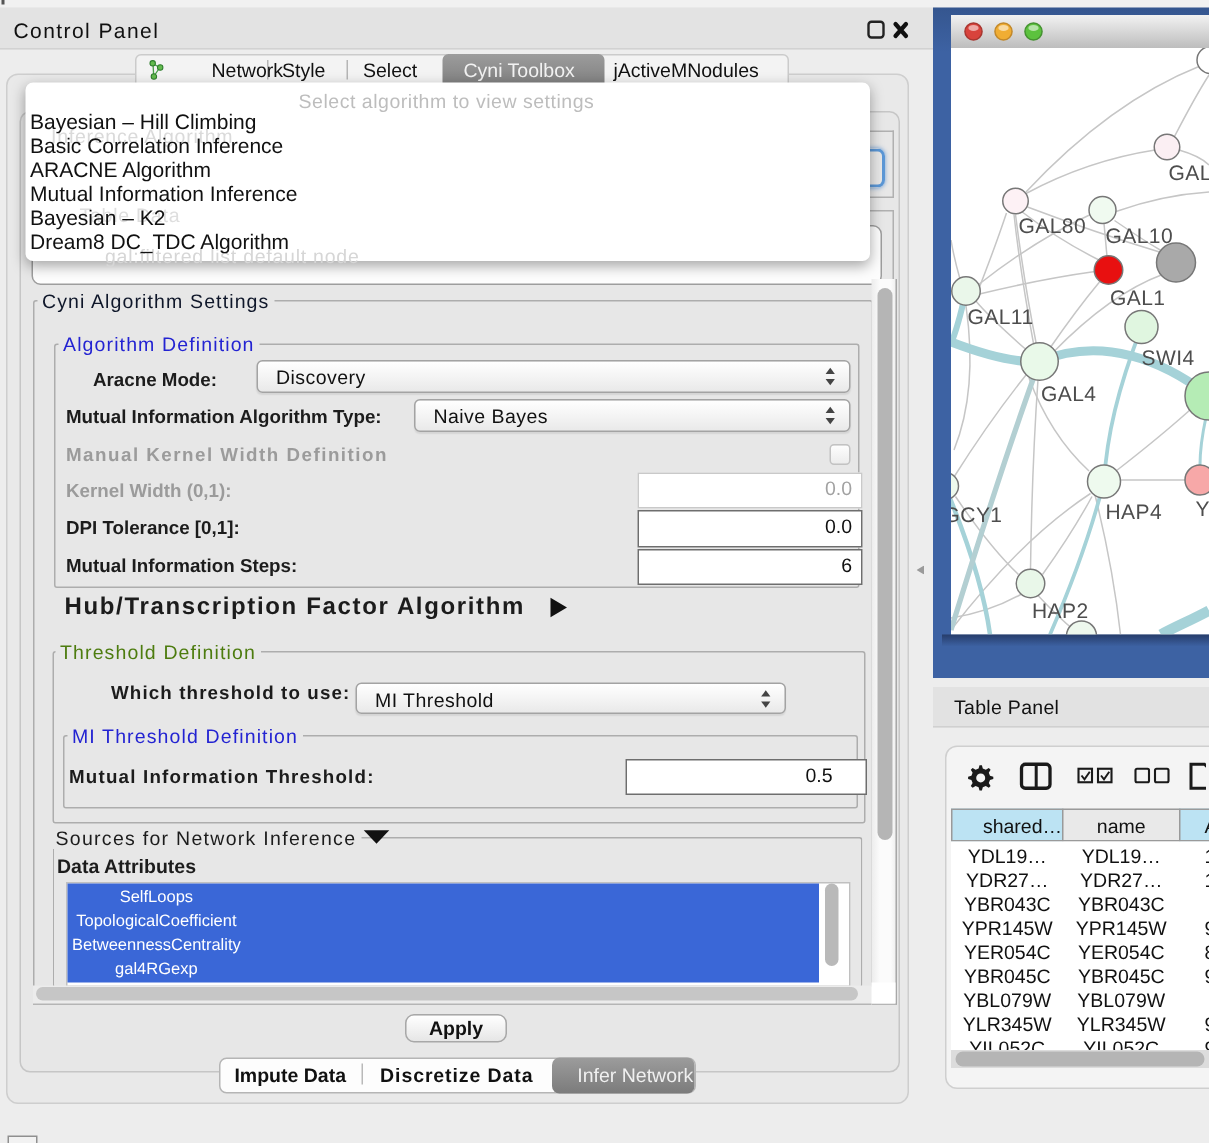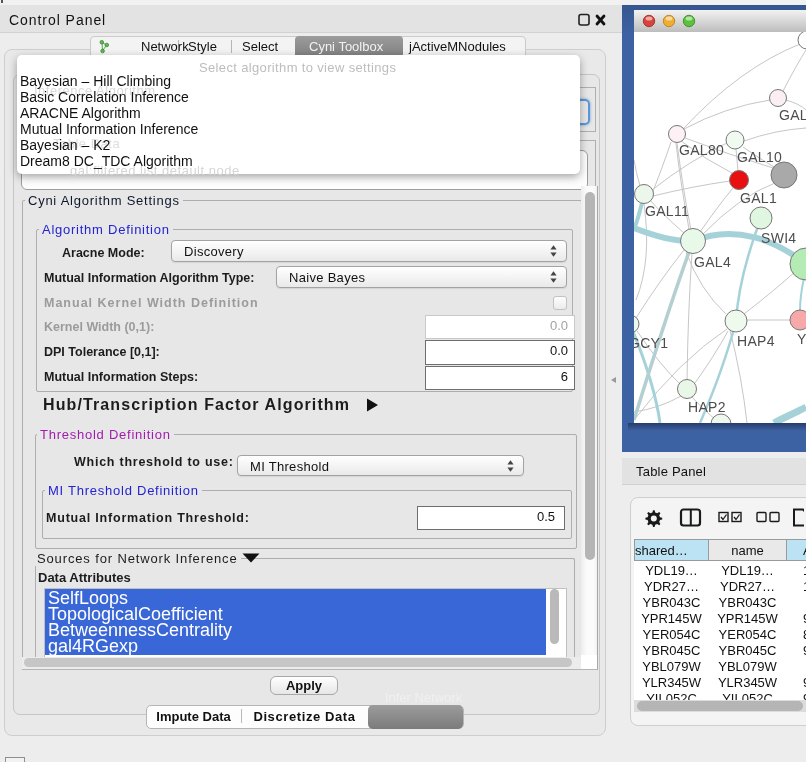--- a/index.html
+++ b/index.html
@@ -93,64 +93,64 @@
 
 <div class="lbl abs" style="left:44px;top:370px;">Mutual Information Steps:</div>
 <div class="field" style="left:425px;top:366px;width:142px;height:20px;border:1px solid #6e6e6e;text-align:right;padding:2px 6px 0 0;">6</div>
 
 <div class="lbl abs" style="left:43px;top:396px;font-size:16px;letter-spacing:1.1px;">Hub/Transcription Factor Algorithm</div>
 <svg class="abs" style="left:364px;top:397px;" width="16" height="16" viewBox="0 0 16 16">
     <path d="M3 1.5 L14 8 L3 14.5 Z" fill="#111"></path>
   </svg>
 
 <div class="gbox" style="left:35px;top:434px;width:540px;height:113px;"></div>
-<div class="gtitle" style="left:37px;top:427px;background:#e7e7e7;color:#a21caf;">Threshold Definition</div>
+<div class="gtitle" style="left:37px;top:427px;background:#e7e7e7;color:#4d7c0f;">Threshold Definition</div>
 
 <div class="lbl abs" style="left:74px;top:455px;letter-spacing:0.75px;">Which threshold to use:</div>
 <div class="combo" style="left:237px;top:455px;width:285px;height:19px;">
  <span class="ct">MI Threshold</span>
  <svg class="updn" viewBox="0 0 9 16">
       <path d="M4.5 2.2 L7.6 6.4 L1.4 6.4 Z" fill="#444"></path>
       <path d="M4.5 13.8 L7.6 9.6 L1.4 9.6 Z" fill="#444"></path>
     </svg>
 </div>
 
 <div class="gbox" style="left:42px;top:490px;width:528px;height:47px;"></div>
 <div class="gtitle" style="left:45px;top:483px;background:#e7e7e7;color:#2323d2;">MI Threshold Definition</div>
 
 <div class="lbl abs" style="left:46px;top:511px;letter-spacing:0.8px;">Mutual Information Threshold:</div>
-<div class="field" style="left:417px;top:506px;width:137px;height:20px;border:1px solid #6e6e6e;text-align:right;padding:2px 9px 0 0;">0.5</div>
+<div class="field" style="left:417px;top:506px;width:137px;height:20px;border:1px solid #6e6e6e;text-align:right;padding:2px 22px 0 0;">0.5</div>
 
 <div class="gbox" style="left:35px;top:558px;width:538px;height:99px;border-bottom:none;"></div>
 <div class="gtitle" style="left:34px;top:551px;letter-spacing:0.86px;background:#e7e7e7;color:#1c1c1c;font-weight:normal;">Sources for Network Inference</div>
 <svg class="abs" style="left:242px;top:553px;" width="18" height="10" viewBox="0 0 18 10">
     <path d="M0.5 0.5 L17.5 0.5 L9 9.5 Z" fill="#111"></path>
   </svg>
 <div class="lbl abs" style="left:38px;top:570px;font-size:13px;">Data Attributes</div>
 
 <div class="abs" style="left:44px;top:588px;width:521px;height:68px;background:#fff;border:1px solid #c0c0c0;"></div>
 <div class="abs" style="left:45px;top:589px;width:501px;height:66px;background:#3a67d7;"></div>
-<div class="abs" style="left:48px;top:590px;font-size:18px;color:#fff;line-height:16px;">SelfLoops<br>TopologicalCoefficient<br>BetweennessCentrality<br>gal4RGexp</div>
+<div class="abs" style="left:48px;top:590px;font-size:11px;color:#fff;line-height:16px;text-align:center;">SelfLoops<br>TopologicalCoefficient<br>BetweennessCentrality<br>gal4RGexp</div>
 <div class="abs" style="left:550px;top:589px;width:9px;height:55px;background:#b9b9b9;border-radius:5px;"></div>
 
 <div class="abs" style="left:581px;top:186px;width:16px;height:483px;background:linear-gradient(90deg,#ececec,#fbfbfb 35%,#fbfbfb 80%,#f0f0f0);border-right:1px solid #a8a8a8;border-bottom:1px solid #b5b5b5;"></div>
 <div class="abs" style="left:585px;top:192px;width:10px;height:368px;background:#b5b5b5;border-radius:6px;"></div>
 <div class="abs" style="left:22px;top:657px;width:559px;height:12px;background:#ececec;border-bottom:1px solid #b5b5b5;"></div>
 <div class="abs" style="left:24px;top:658px;width:548px;height:9px;background:#c6c6c6;border-radius:5px;"></div>
 
 <div class="abs" style="left:581px;top:655px;width:16px;height:14px;background:#fff;"></div>
 
 <div class="abs" style="left:270px;top:676px;width:66px;height:16px;border:1px solid #a8a8a8;border-radius:6px;background:linear-gradient(#ffffff,#f0f0f0 60%,#e6e6e6);text-align:center;font-size:13px;font-weight:bold;color:#111;padding-top:1px;">Apply</div>
 
 <div class="abs" style="left:146px;top:705px;width:316px;height:22px;background:#fdfdfd;border:1px solid #b5b5b5;border-radius:5px;"></div>
 <div class="abs" style="left:241px;top:709px;width:1px;height:14px;background:#b9b9b9;"></div>
 <div class="abs" style="left:368px;top:705px;width:95px;height:24px;background:linear-gradient(#9c9c9c,#7b7b7b);border-radius:5px;"></div>
 <div class="abs" style="left:146px;top:709px;width:95px;text-align:center;font-size:13px;font-weight:bold;color:#111;">Impute Data</div>
 <div class="abs" style="left:241px;top:709px;width:127px;text-align:center;font-size:13px;font-weight:bold;letter-spacing:0.6px;color:#111;">Discretize Data</div>
-<div class="abs" style="left:368px;top:690px;width:111px;text-align:center;font-size:13px;color:#f0f0f0;">Infer Network</div>
+<div class="abs" style="left:368px;top:709px;width:111px;text-align:center;font-size:13px;color:#f0f0f0;">Infer Network</div>
 
 <div class="abs" style="left:5px;top:757px;width:18px;height:14px;border:1px solid #8f8f8f;background:#f2f2f2;"></div>
 
 <div class="abs" style="left:611px;top:377px;width:5px;height:6px;background:#9a9a9a;clip-path:polygon(100% 0,0 50%,100% 100%);"></div>
 
 <div class="abs" style="left:17px;top:55px;width:563px;height:119px;background:#fff;border-radius:5px;box-shadow:0 3px 9px rgba(0,0,0,0.35);"></div>
 <div class="abs" style="left:199px;top:60px;font-size:13px;letter-spacing:0.35px;color:#bdbdbd;">Select algorithm to view settings</div>
 <div class="abs" style="left:34px;top:83px;font-size:13px;letter-spacing:0.5px;color:#dadada;">Inference Algorithm</div>
 <div class="abs" style="left:53px;top:136px;font-size:13px;letter-spacing:0.5px;color:#dedede;">Table Data</div>
 <div class="abs" style="left:70px;top:163px;font-size:13px;letter-spacing:0.5px;color:#d6d6d6;">gal:filtered list default node</div>
@@ -262,21 +262,21 @@
   <rect x="75" y="4.5" width="9" height="9"></rect>
   <rect x="88" y="4.5" width="9" height="9"></rect>
   <path d="M77 9 l2 2.5 l3.5 -5" stroke-width="1.3"></path>
   <path d="M90 9 l2 2.5 l3.5 -5" stroke-width="1.3"></path>
   <rect x="113" y="4.5" width="9" height="9" rx="1"></rect>
   <rect x="126" y="4.5" width="9" height="9" rx="1"></rect>
  </g>
  <path d="M150 1.5 h9 l4 4 v12 h-13 z" fill="none" stroke="#1a1a1a" stroke-width="2"></path>
 </svg>
 
-<div class="abs" style="left:634px;top:539px;width:75px;height:22px;background:#bce3f3;border:1px solid #9a9a9a;box-sizing:border-box;text-align:left;font-size:13px;color:#111;padding-top:3px;">shared…</div>
+<div class="abs" style="left:634px;top:539px;width:75px;height:22px;background:#bce3f3;border:1px solid #9a9a9a;box-sizing:border-box;text-align:right;font-size:13px;color:#111;padding-top:3px;">shared…</div>
 <div class="abs" style="left:708px;top:539px;width:79px;height:22px;background:#e9e9e9;border:1px solid #9a9a9a;box-sizing:border-box;text-align:center;font-size:13px;color:#111;padding-top:3px;">name</div>
 <div class="abs" style="left:786px;top:539px;width:26px;height:22px;background:#bce3f3;border:1px solid #9a9a9a;box-sizing:border-box;font-size:13px;color:#111;padding-top:3px;padding-left:16px;">A</div>
 
 <div class="abs" style="left:634px;top:561px;width:172px;height:139px;background:#fff;overflow:hidden;font-size:13px;color:#111;">
  <div style="position:absolute;left:0px;top:2px;width:75px;line-height:16px;text-align:center;">YDL19…<br>YDR27…<br>YBR043C<br>YPR145W<br>YER054C<br>YBR045C<br>YBL079W<br>YLR345W<br>YIL052C</div>
  <div style="position:absolute;left:74px;top:2px;width:79px;line-height:16px;text-align:center;">YDL19…<br>YDR27…<br>YBR043C<br>YPR145W<br>YER054C<br>YBR045C<br>YBL079W<br>YLR345W<br>YIL052C</div>
  <div style="position:absolute;left:169px;top:2px;line-height:16px;">13<br>12<br>&nbsp;<br>9.<br>8.<br>9.<br>&nbsp;<br>9.<br>9.</div>
 </div>
 
 <div class="abs" style="left:634px;top:700px;width:172px;height:12px;background:#dcdcdc;"></div>

